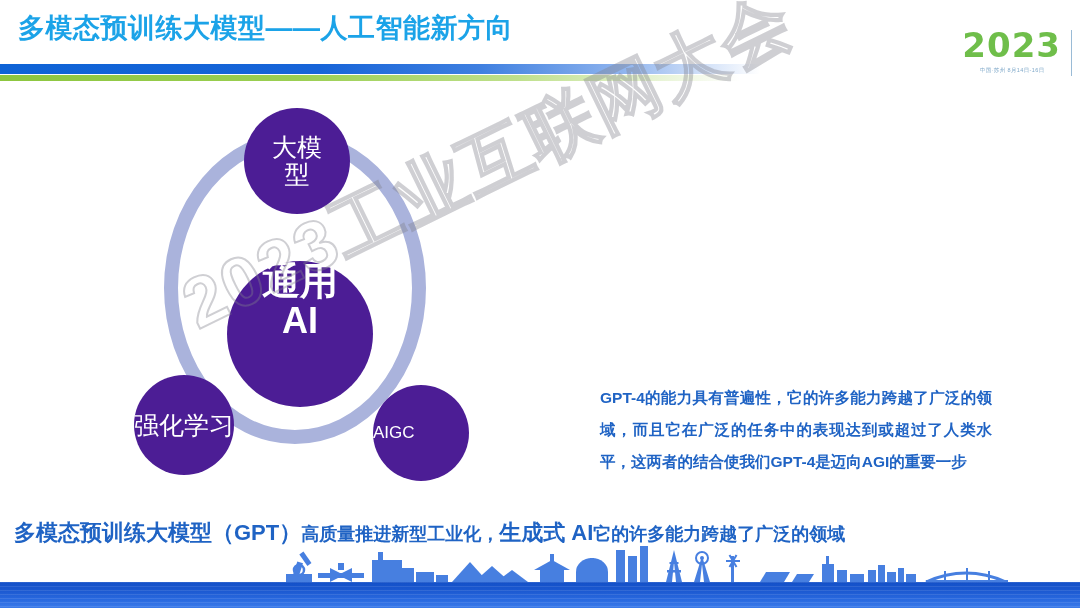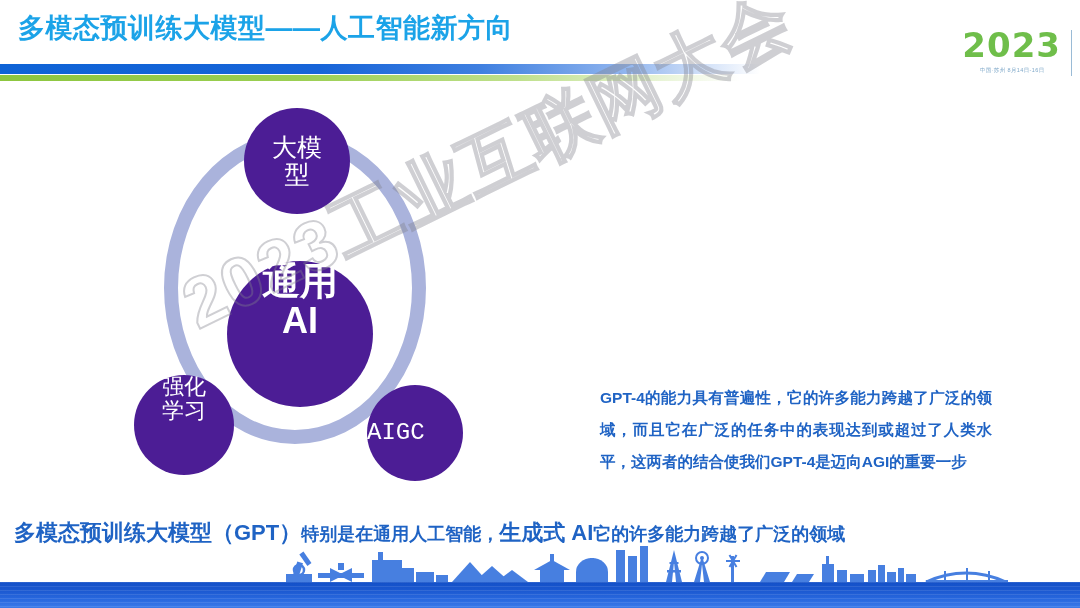--- a/index.html
+++ b/index.html
@@ -61,22 +61,22 @@
     border:14px solid #AAB3DC;border-radius:50%;box-sizing:border-box;
   }
   .node{
     position:absolute;border-radius:50%;background:#4c1d95;
     display:flex;align-items:center;justify-content:flex-start;text-align:center;
     color:#ffffff;line-height:1.08;font-weight:400;
   }
   .node.top{left:116px;top:8px;width:106px;height:106px;font-size:25px;padding:0 22px;box-sizing:border-box;}
   .node.center{left:99px;top:161px;width:146px;height:146px;font-size:38px;flex-direction:column;font-weight:bold;}
   .node.center .l2{font-size:36px;}
-  .node.left{left:6px;top:275px;width:100px;height:100px;font-size:22px;flex-direction:column;}
-  .node.right{left:239px;top:285px;width:96px;height:96px;font-size:24px;font-family:Liberation Mono, monospace;}
+  .node.left{left:6px;top:275px;width:100px;height:100px;font-size:25px;flex-direction:row;}
+  .node.right{left:245px;top:285px;width:96px;height:96px;font-size:17px;}
 
   
   .watermark{
     position:absolute;left:188px;top:262px;
     transform:rotate(-26deg);transform-origin:left center;
     font-size:70px;font-weight:bold;letter-spacing:2px;white-space:nowrap;
     color:transparent;
     -webkit-text-stroke:2px rgba(130,130,140,.38);
     pointer-events:none;
   }
@@ -149,21 +149,21 @@
     <div class="node right">
       <span>AIGC</span>
     </div>
   </div>
 
   <div class="watermark">2023工业互联网大会</div>
 
   <div class="para p2">GPT-4的能力具有普遍性，它的许多能力跨越了广泛的领域，而且它在广泛的任务中的表现达到或超过了人类水平，这两者的结合使我们GPT-4是迈向AGI的重要一步</div>
 
   <div class="footer-line">
-    <span class="big">多模态预训练大模型（GPT）</span><span class="small">特别是在通用人工智能，</span><span class="big">生成式 AI</span><span class="small">它的许多能力跨越了广泛的领域</span>
+    <span class="big">多模态预训练大模型（GPT）</span><span class="small">高质量推进新型工业化，</span><span class="big">生成式 AI</span><span class="small">它的许多能力跨越了广泛的领域</span>
   </div>
 
   <div class="band">
     <div class="band-sky"></div>
     <svg class="skyline" viewBox="0 0 1080 40" preserveAspectRatio="none">
       <g fill="#3E79DF" opacity="0.95">
 
         <g>
           <rect x="286" y="30" width="26" height="8"></rect>
           <rect x="295" y="18" width="6" height="14" transform="rotate(18 298 25)"></rect>

